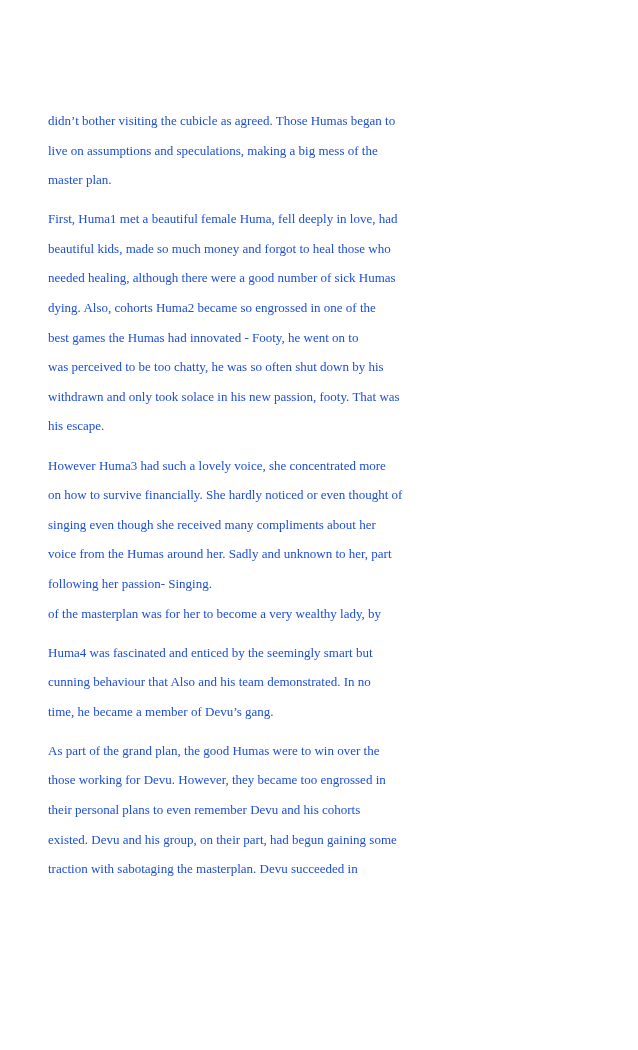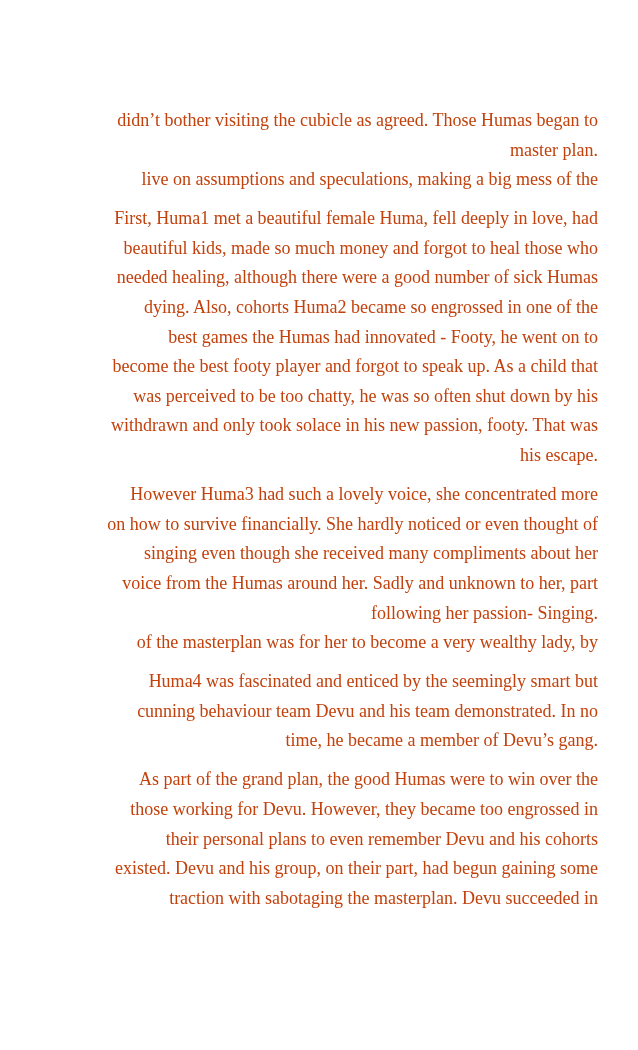--- a/index.html
+++ b/index.html
@@ -12,65 +12,63 @@
       height: 1050px;
       overflow: hidden;
       position: relative;
     }
     .page {
       position: absolute;
       left: 48px;
       top: 106px;
       width: 550px;
       font-family: "Liberation Serif", "DejaVu Serif", serif;
-      font-size: 18px;
+      font-size: 13px;
       line-height: 29.6px;
-      color: #c2410c;
-      text-align: right;
+      color: #1d4ed8;
     }
     .para {
       margin: 0 0 9.5px 0;
       white-space: nowrap;
     }
     .line {
       display: block;
       height: 29.6px;
     }
   </style>
 </head>
 <body>
 
 <div class="page">
   <p class="para">
     <span class="line">didn’t bother visiting the cubicle as agreed. Those Humas began to</span>
+    <span class="line">live on assumptions and speculations, making a big mess of the</span>
     <span class="line">master plan.</span>
-    <span class="line">live on assumptions and speculations, making a big mess of the</span>
   </p>
   <p class="para">
     <span class="line">First, Huma1 met a beautiful female Huma, fell deeply in love, had</span>
     <span class="line">beautiful kids, made so much money and forgot to heal those who</span>
     <span class="line">needed healing, although there were a good number of sick Humas</span>
     <span class="line">dying. Also, cohorts Huma2 became so engrossed in one of the</span>
     <span class="line">best games the Humas had innovated - Footy, he went on to</span>
-    <span class="line">become the best footy player and forgot to speak up. As a child that</span>
     <span class="line">was perceived to be too chatty, he was so often shut down by his</span>
     <span class="line">withdrawn and only took solace in his new passion, footy. That was</span>
     <span class="line">his escape.</span>
   </p>
   <p class="para">
     <span class="line">However Huma3 had such a lovely voice, she concentrated more</span>
     <span class="line">on how to survive financially. She hardly noticed or even thought of</span>
     <span class="line">singing even though she received many compliments about her</span>
     <span class="line">voice from the Humas around her. Sadly and unknown to her, part</span>
     <span class="line">following her passion- Singing.</span>
     <span class="line">of the masterplan was for her to become a very wealthy lady, by</span>
   </p>
   <p class="para">
     <span class="line">Huma4 was fascinated and enticed by the seemingly smart but</span>
-    <span class="line">cunning behaviour team Devu and his team demonstrated. In no</span>
+    <span class="line">cunning behaviour that Also and his team demonstrated. In no</span>
     <span class="line">time, he became a member of Devu’s gang.</span>
   </p>
   <p class="para">
     <span class="line">As part of the grand plan, the good Humas were to win over the</span>
     <span class="line">those working for Devu. However, they became too engrossed in</span>
     <span class="line">their personal plans to even remember Devu and his cohorts</span>
     <span class="line">existed. Devu and his group, on their part, had begun gaining some</span>
     <span class="line">traction with sabotaging the masterplan. Devu succeeded in</span>
   </p>
 </div>

